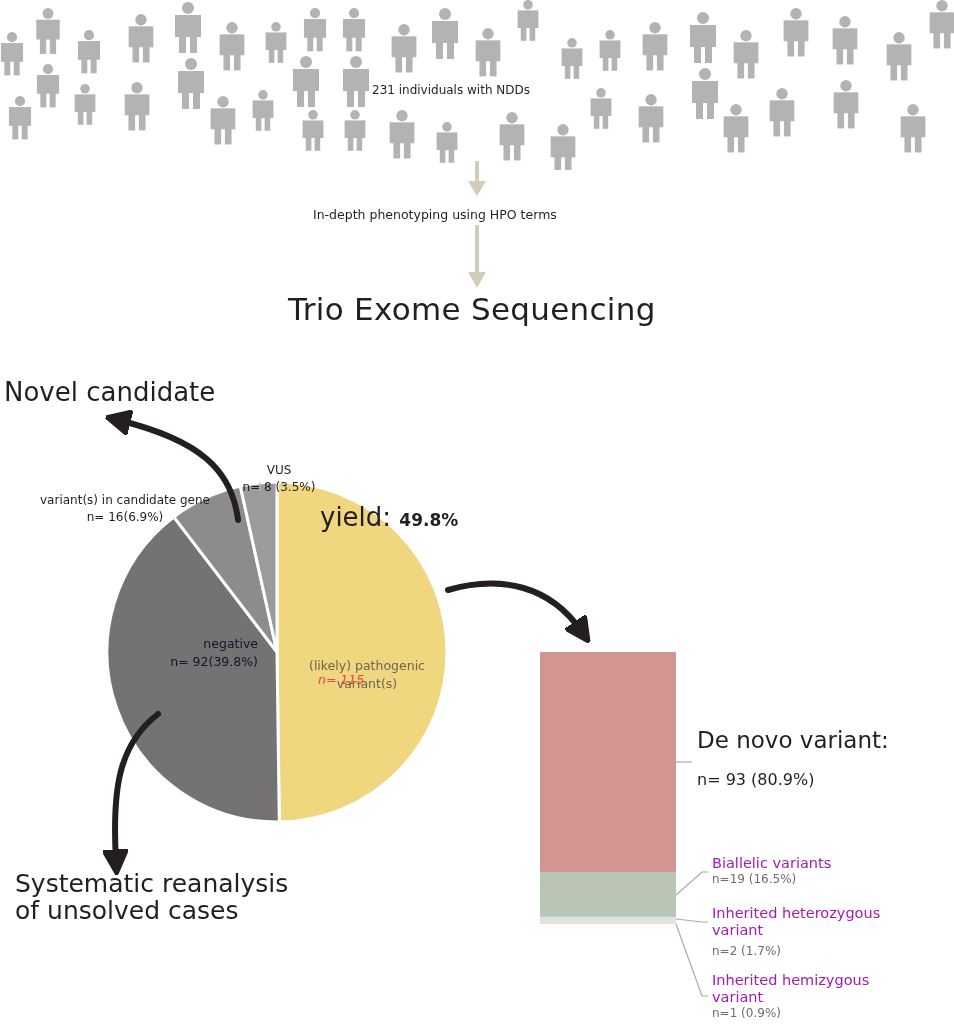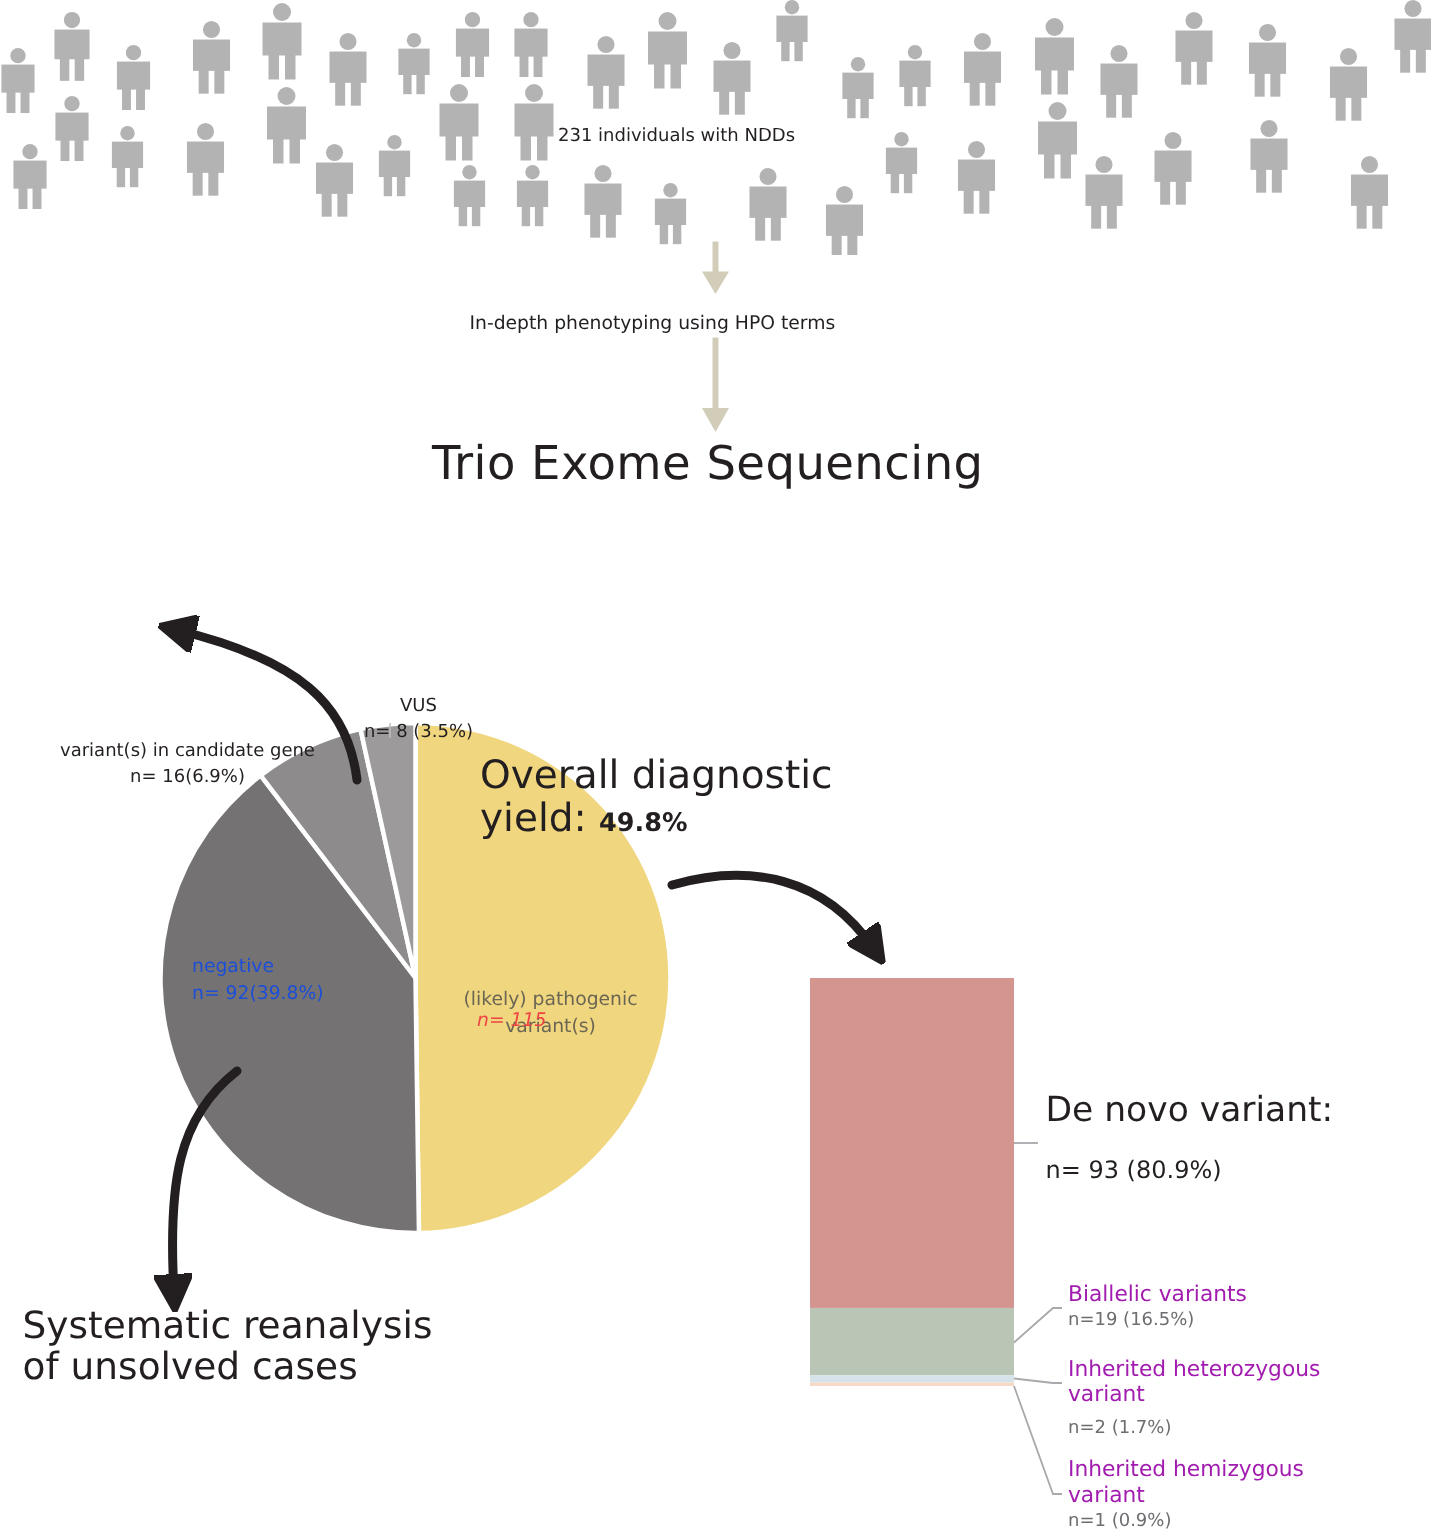--- a/index.html
+++ b/index.html
@@ -7,21 +7,21 @@
          font-family: "DejaVu Sans", "Liberation Sans", sans-serif; color: #231f20; }
   .abs { position: absolute; }
   #people { position: absolute; left: 0; top: 0; width: 954px; height: 170px; }
   #main-svg { position: absolute; left: 0; top: 0; width: 954px; height: 1024px; }
   .cohort-label { left: 372px; top: 83px; font-size: 12px; color: #231f20; white-space: nowrap; }
   .pheno-label { left: 313px; top: 207px; font-size: 12.5px; color: #231f20; white-space: nowrap; }
   .title-main { left: 288px; top: 291px; font-size: 31px; color: #231f20; white-space: nowrap; letter-spacing: 0.3px; }
   .novel { left: 4px; top: 374px; font-size: 26px; line-height: 36px; color: #231f20; }
   .vus-lbl { left: 224px; top: 462px; font-size: 12px; line-height: 17px; text-align: center; width: 110px; }
   .cand-lbl { left: 20px; top: 492px; font-size: 12px; line-height: 17px; text-align: center; width: 210px; }
-  .neg-lbl { left: 128px; top: 635px; font-size: 12.5px; line-height: 18px; text-align: left; width: 130px; color: #1d4ed8; }
+  .neg-lbl { left: 128px; top: 635px; font-size: 12.5px; line-height: 18px; text-align: right; width: 130px; color: #0f172a; }
   .path-lbl { left: 292px; top: 633px; font-size: 12.5px; line-height: 18px; color: #6b6654; text-align: center; width: 150px; margin-top: 24px; }
   .path-n { left: 318px; top: 672px; font-size: 12.5px; color: #ef4444; font-style: italic; }
   .yield { left: 320px; top: 503px; font-size: 26px; line-height: 29px; color: #231f20; white-space: nowrap; }
   .yield .pct { font-size: 17px; font-weight: bold; }
   .reanalysis { left: 15px; top: 870px; font-size: 25px; line-height: 27px; color: #231f20; white-space: nowrap; }
   .denovo { left: 697px; top: 727px; font-size: 23px; color: #231f20; white-space: nowrap; }
   .denovo-n { left: 697px; top: 770px; font-size: 16px; color: #231f20; white-space: nowrap; }
   .sub-title { font-size: 14.5px; line-height: 17px; color: #a21caf; white-space: nowrap; }
   .sub-n { font-size: 12px; color: #6d6e71; white-space: nowrap; }
 </style>
@@ -335,20 +335,21 @@
   <path d="M238,520 C232,470 200,440 118,420" fill="none" stroke="#231f20" stroke-width="6" stroke-linecap="round" marker-end="url(#arrowhead)"></path>
   <path d="M158,714 C118,745 112,790 116,862" fill="none" stroke="#231f20" stroke-width="6" stroke-linecap="round" marker-end="url(#arrowhead)"></path>
   <path d="M448,590 C500,575 550,585 582,632" fill="none" stroke="#231f20" stroke-width="6" stroke-linecap="round" marker-end="url(#arrowhead)"></path>
 </svg>
 
 <div class="abs cohort-label">231 individuals with NDDs</div>
 <div class="abs pheno-label">In-depth phenotyping using HPO terms</div>
 <div class="abs title-main">Trio Exome Sequencing</div>
 
 <div class="abs novel">
+  <div>Novel candidate</div>
 </div>
 
 <div class="abs vus-lbl">
   <div>VUS</div>
   <div>n= 8 (3.5%)</div>
 </div>
 
 <div class="abs cand-lbl">
   <div>variant(s) in candidate gene</div>
   <div>n= 16(6.9%)</div>
@@ -359,21 +360,20 @@
   <div>n= 92(39.8%)</div>
 </div>
 
 <div class="abs path-lbl">
   <div>(likely) pathogenic</div>
   <div>variant(s)</div>
 </div>
 <div class="abs path-n">n= 115</div>
 
 <div class="abs yield">
-  <div>Overall diagnostic</div>
   <div><span>yield:</span> <span class="pct">49.8%</span></div>
 </div>
 
 <div class="abs reanalysis">
   <div>Systematic reanalysis</div>
   <div>of unsolved cases</div>
 </div>
 
 <div class="abs denovo">De novo variant:</div>
 <div class="abs denovo-n">n= 93 (80.9%)</div>

